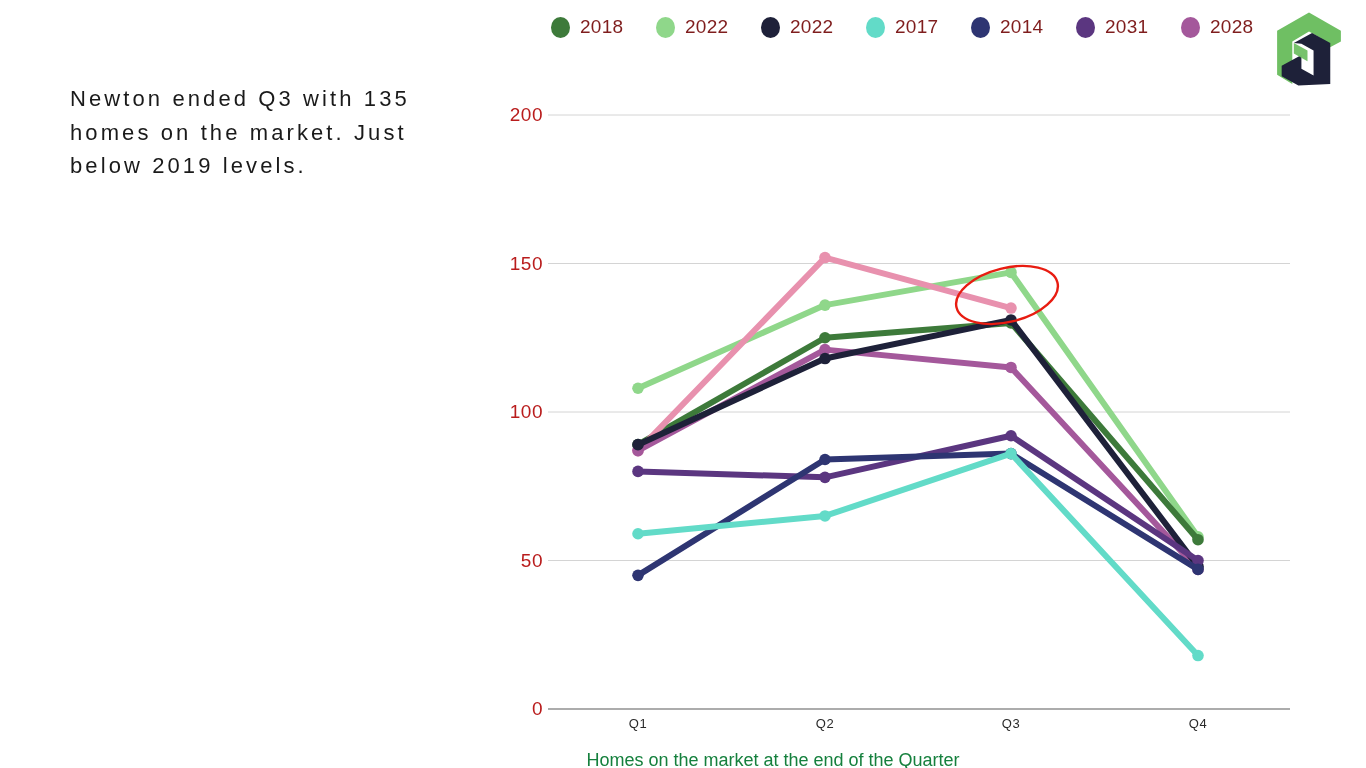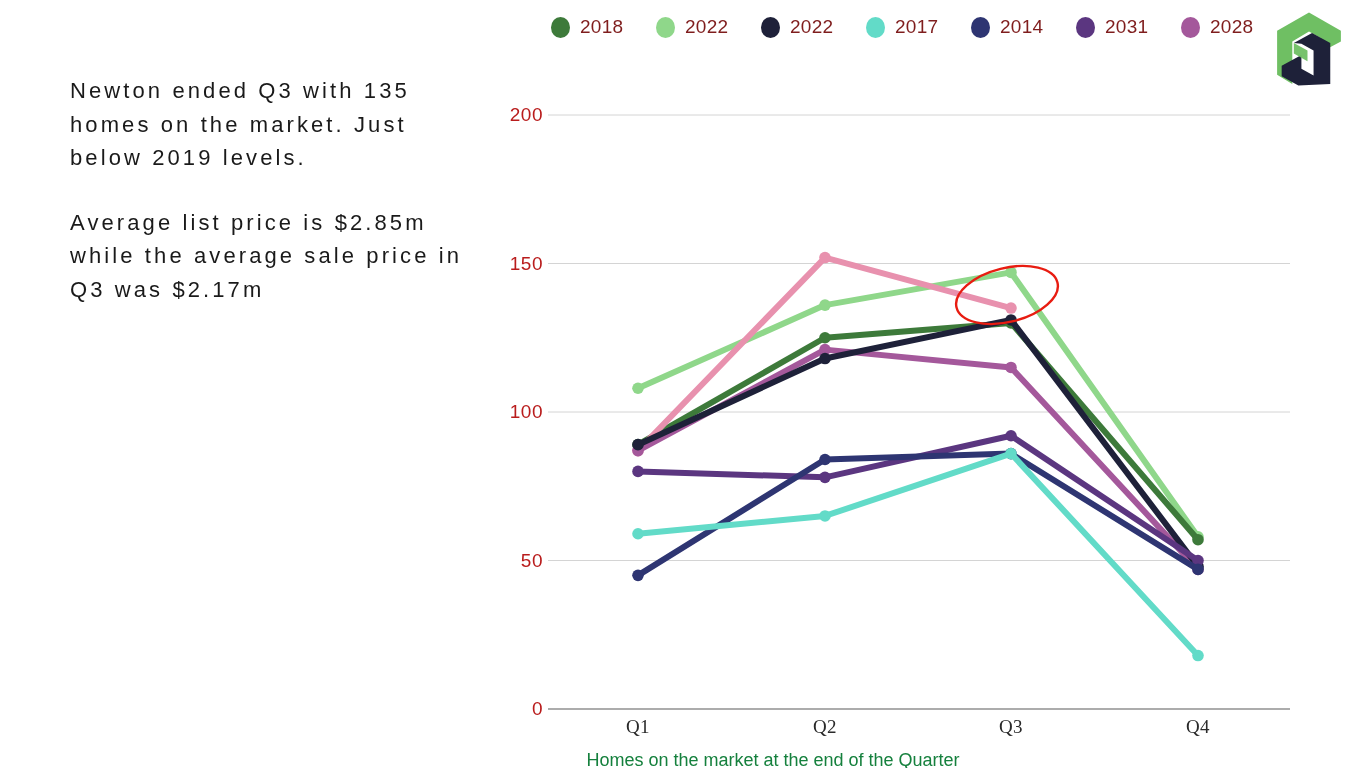--- a/index.html
+++ b/index.html
@@ -31,21 +31,21 @@
     color: #1a1a1a;
     margin: 0 0 22px 0;
     white-space: nowrap;
   }
   .body-para {
     font-size: 22px;
     font-weight: 300;
     letter-spacing: 3.1px;
     line-height: 33.5px;
     color: #1a1a1a;
-    margin: 0 0 31px 0;
+    margin: 8px 0 31px 0;
   }
   .body-para:last-child { margin-bottom: 0; }
 
   
   #legend {
     position: absolute;
     left: 551px;
     top: 16px;
     width: 740px;
   }
@@ -97,45 +97,43 @@
     position: absolute;
     font-size: 19px;
     color: #b91c1c;
     text-align: right;
     width: 60px;
     transform: translateY(-50%);
     letter-spacing: 0.5px;
   }
   .x-tick-label {
     position: absolute;
-    font-size: 19px;
+    font-size: 13px;
     color: #2a2a2a;
     text-align: center;
     width: 80px;
     transform: translateX(-50%);
     letter-spacing: 0.5px;
-    font-family: Liberation Serif, serif;
   }
   #x-axis-title {
     position: absolute;
     top: 750px;
     left: 0;
     width: 1366px;
     text-align: center;
     font-size: 18px;
     color: #15803d;
   }
   #x-axis-title span { margin-left: 180px; }
 </style>
 </head>
 <body>
 
 <div id="left-panel">
   <p class="body-para">Newton ended Q3 with 135 homes on the market. Just below 2019 levels.</p>
-  <p class="body-para">Average list price is $2.85m while the average sale price in Q3 was $2.17m</p>
 </div>
 
 <div id="legend">
   <div class="legend-row row-1">
     <div class="legend-item">
       <span class="legend-swatch" style="background:#3D7A3A"></span>
       <span class="legend-label">2018</span>
     </div>
     <div class="legend-item">
       <span class="legend-swatch" style="background:#8FD78A"></span>

